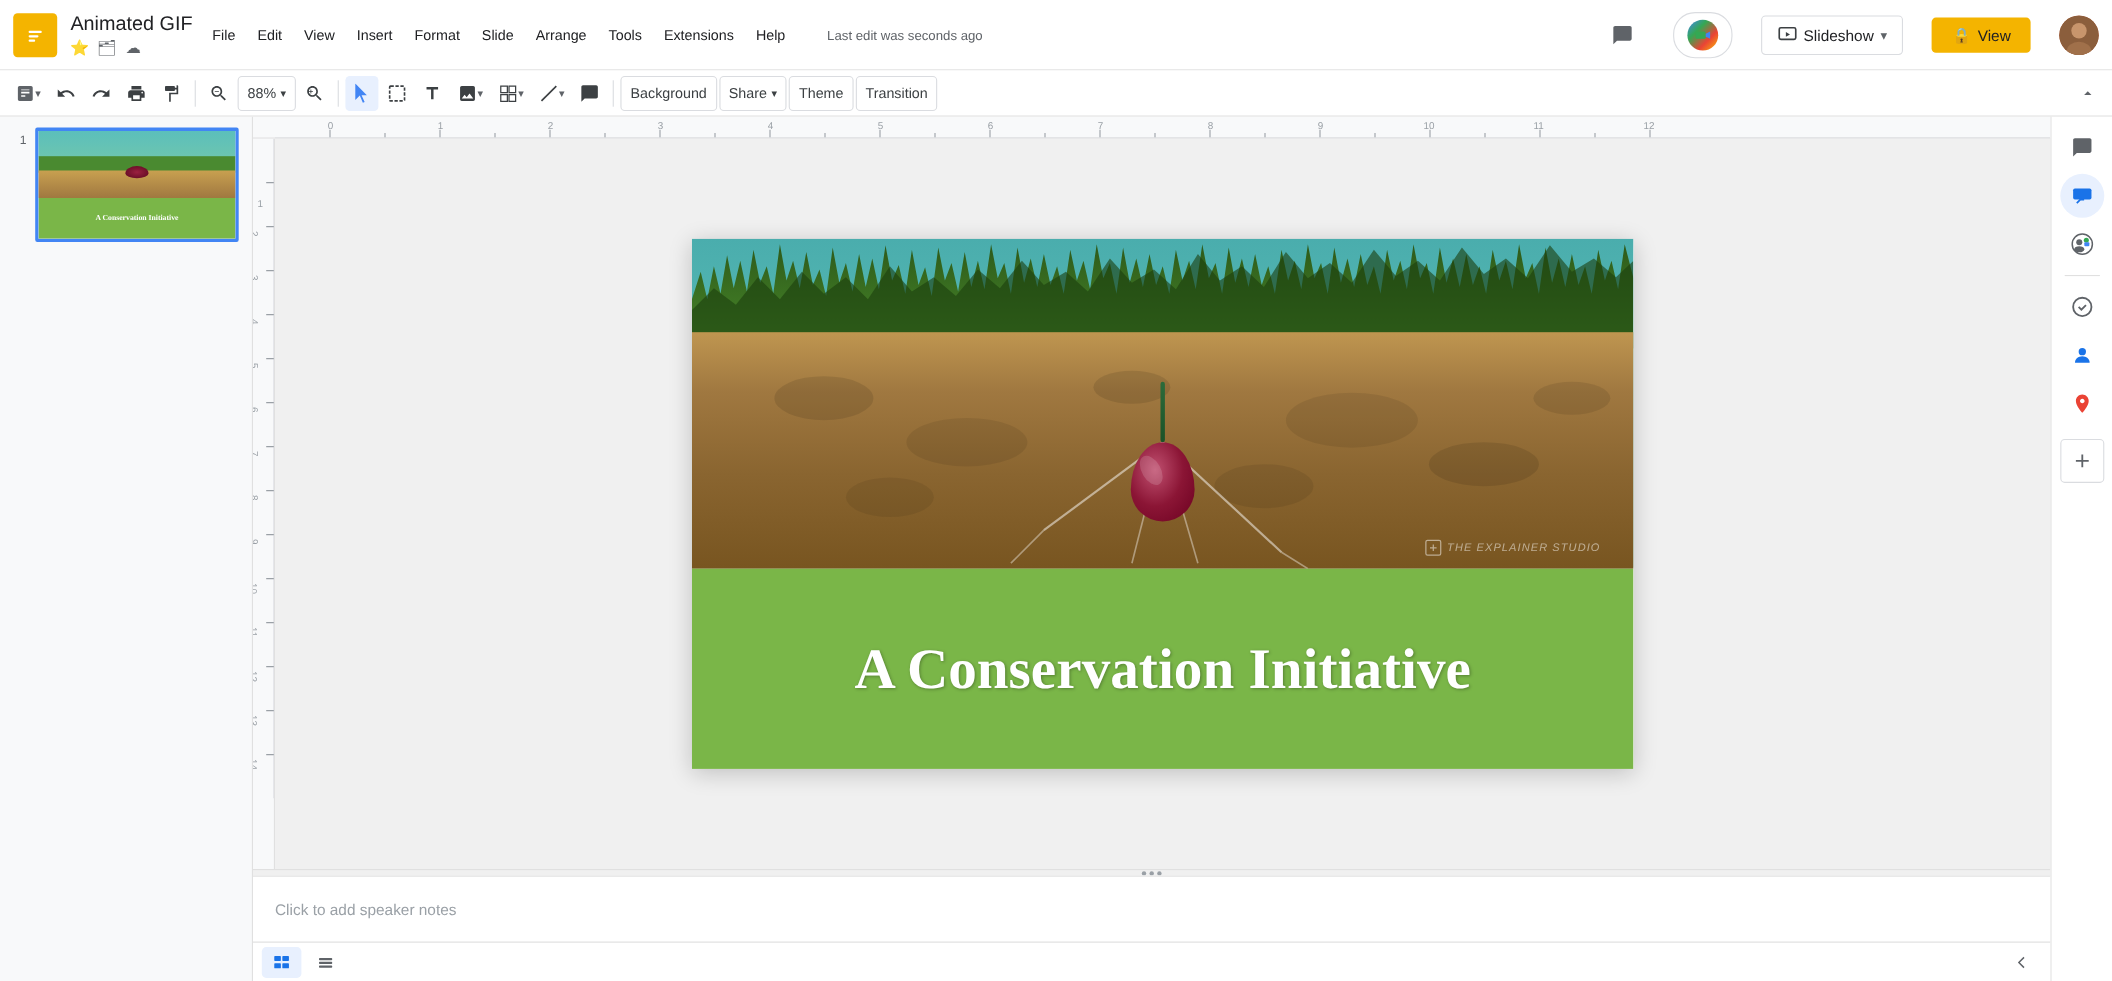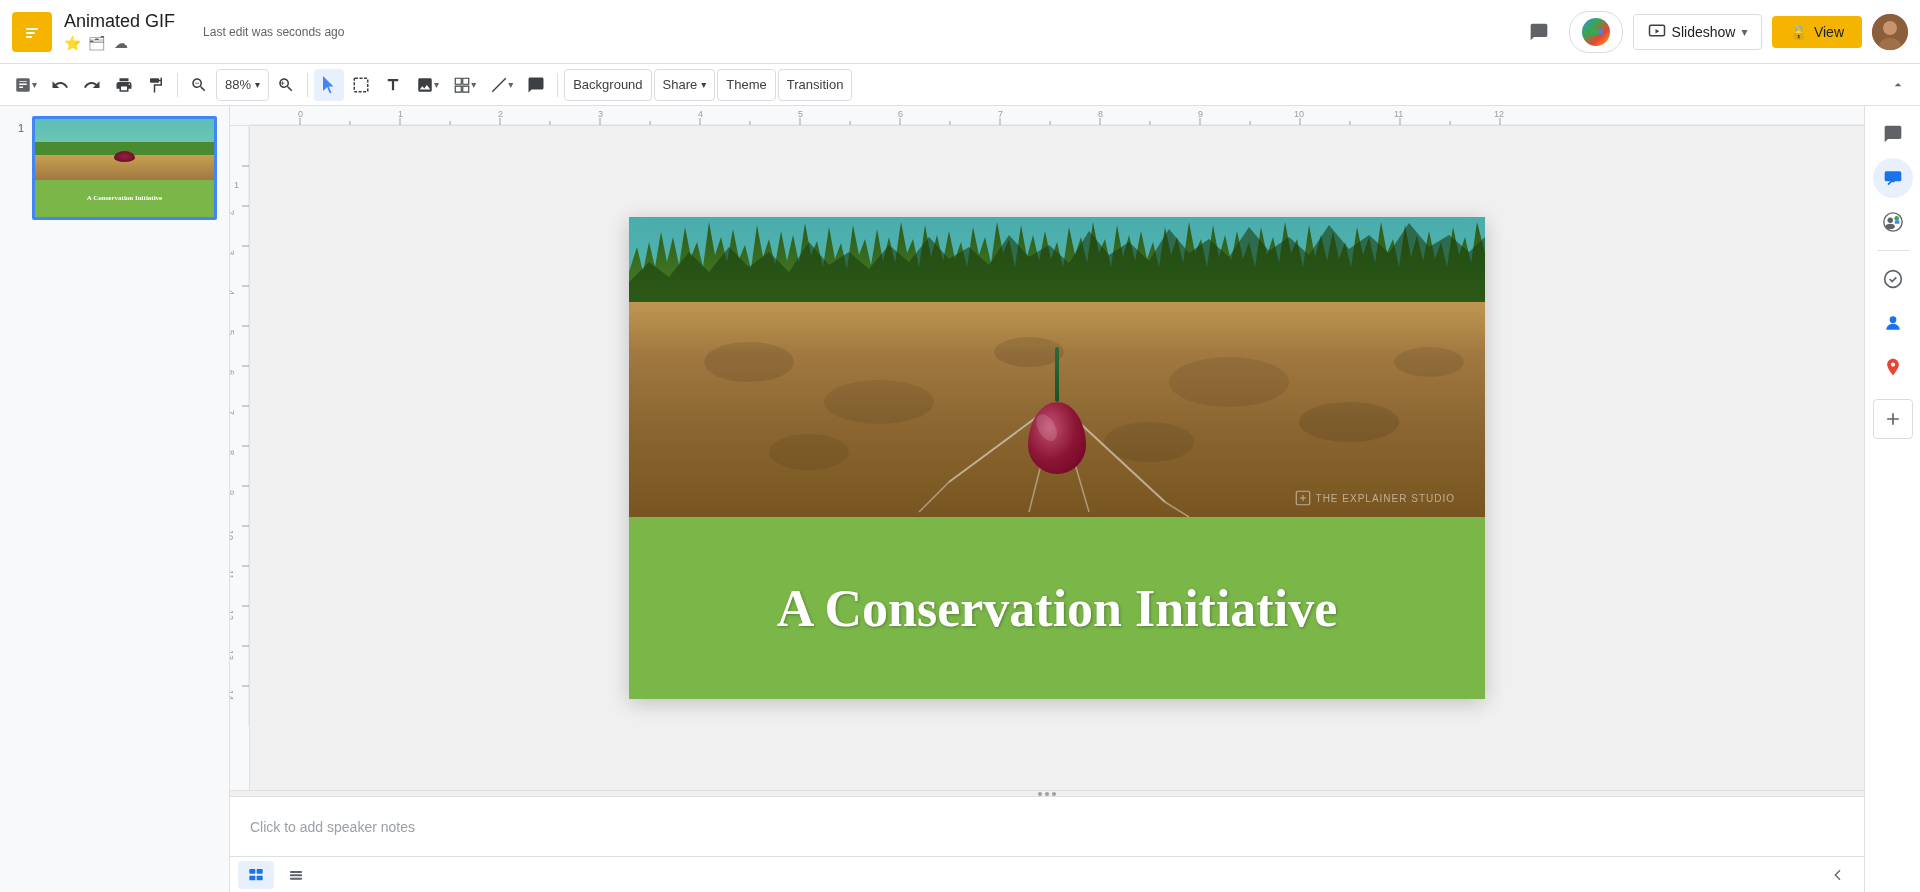--- a/index.html
+++ b/index.html
@@ -38,21 +38,21 @@
       border-radius: 4px;
       white-space: nowrap;
     }
     .last-edit {
       font-size: 12px;
       color: #5f6368;
       margin-left: 20px;
       white-space: nowrap;
     }
     .spacer { flex: 1; }
-    .topbar-right { display: flex; align-items: center; gap: 10px; }
+    .topbar-right { display: flex; align-items: center; gap: 26px; }
     .icon-btn {
       width: 40px; height: 40px;
       border-radius: 50%;
       display: flex; align-items: center; justify-content: center;
       cursor: pointer;
       background: transparent;
       border: none;
       color: #5f6368;
       font-size: 18px;
     }
@@ -363,20 +363,32 @@
 
   <div class="doc-title-area">
     <span style="font-size:18px;color:#202124;">Animated GIF</span>
     <div class="doc-title-icons">
       <span class="title-icon">⭐</span>
       <span class="title-icon">🗂</span>
       <span class="title-icon">☁</span>
     </div>
   </div>
 
+  <div class="menu-bar">
+    <span class="menu-item">File</span>
+    <span class="menu-item">Edit</span>
+    <span class="menu-item">View</span>
+    <span class="menu-item">Insert</span>
+    <span class="menu-item">Format</span>
+    <span class="menu-item">Slide</span>
+    <span class="menu-item">Arrange</span>
+    <span class="menu-item">Tools</span>
+    <span class="menu-item">Extensions</span>
+    <span class="menu-item">Help</span>
+  </div>
 
   <span class="last-edit">Last edit was seconds ago</span>
 
   <div class="spacer"></div>
 
   <div class="topbar-right">
     <button class="icon-btn">
       <svg width="20" height="20" viewBox="0 0 24 24" fill="none">
         <path d="M20 2H4c-1.1 0-2 .9-2 2v18l4-4h14c1.1 0 2-.9 2-2V4c0-1.1-.9-2-2-2z" fill="#5f6368"></path>
       </svg>
@@ -685,21 +697,21 @@
 
               <div style="width:58px;height:72px;background:radial-gradient(ellipse at 38% 35%, #c05070, #8B1535, #6B0020);border-radius:50% 50% 50% 50%/60% 60% 40% 40%;margin:0 auto;position:relative;">
                 <div style="position:absolute;top:15%;left:18%;width:30%;height:40%;background:rgba(255,255,255,0.15);border-radius:50%;transform:rotate(-30deg);"></div>
               </div>
             </div>
 
             <div style="position:absolute;bottom:0;left:0;right:0;height:182px;background:#7AB648;display:flex;align-items:center;justify-content:center;">
               <span style="font-size:52px;color:white;font-weight:bold;font-family:Georgia,serif;text-shadow:1px 1px 3px rgba(0,0,0,0.3);">A Conservation Initiative</span>
             </div>
 
-            <div style="position:absolute;bottom:192px;right:30px;color:rgba(255,255,255,0.5);font-size:10px;display:flex;align-items:center;gap:4px;">
+            <div style="position:absolute;bottom:192px;right:30px;color:rgba(255,255,255,0.5);font-size:10px;display:flex;align-items:center;gap:4px;font-style:italic;">
               <svg width="18" height="18" viewBox="0 0 24 24" fill="rgba(255,255,255,0.5)">
                 <rect x="3" y="3" width="18" height="18" rx="2" stroke="rgba(255,255,255,0.5)" stroke-width="1.5" fill="none"></rect>
                 <path d="M8 12h8M12 8v8" stroke="rgba(255,255,255,0.5)" stroke-width="1.5"></path>
               </svg>
               <span style="font-size:10px;letter-spacing:1px;text-transform:uppercase;">THE EXPLAINER STUDIO</span>
             </div>
           </div>
         </div>
       </div>
     </div>

